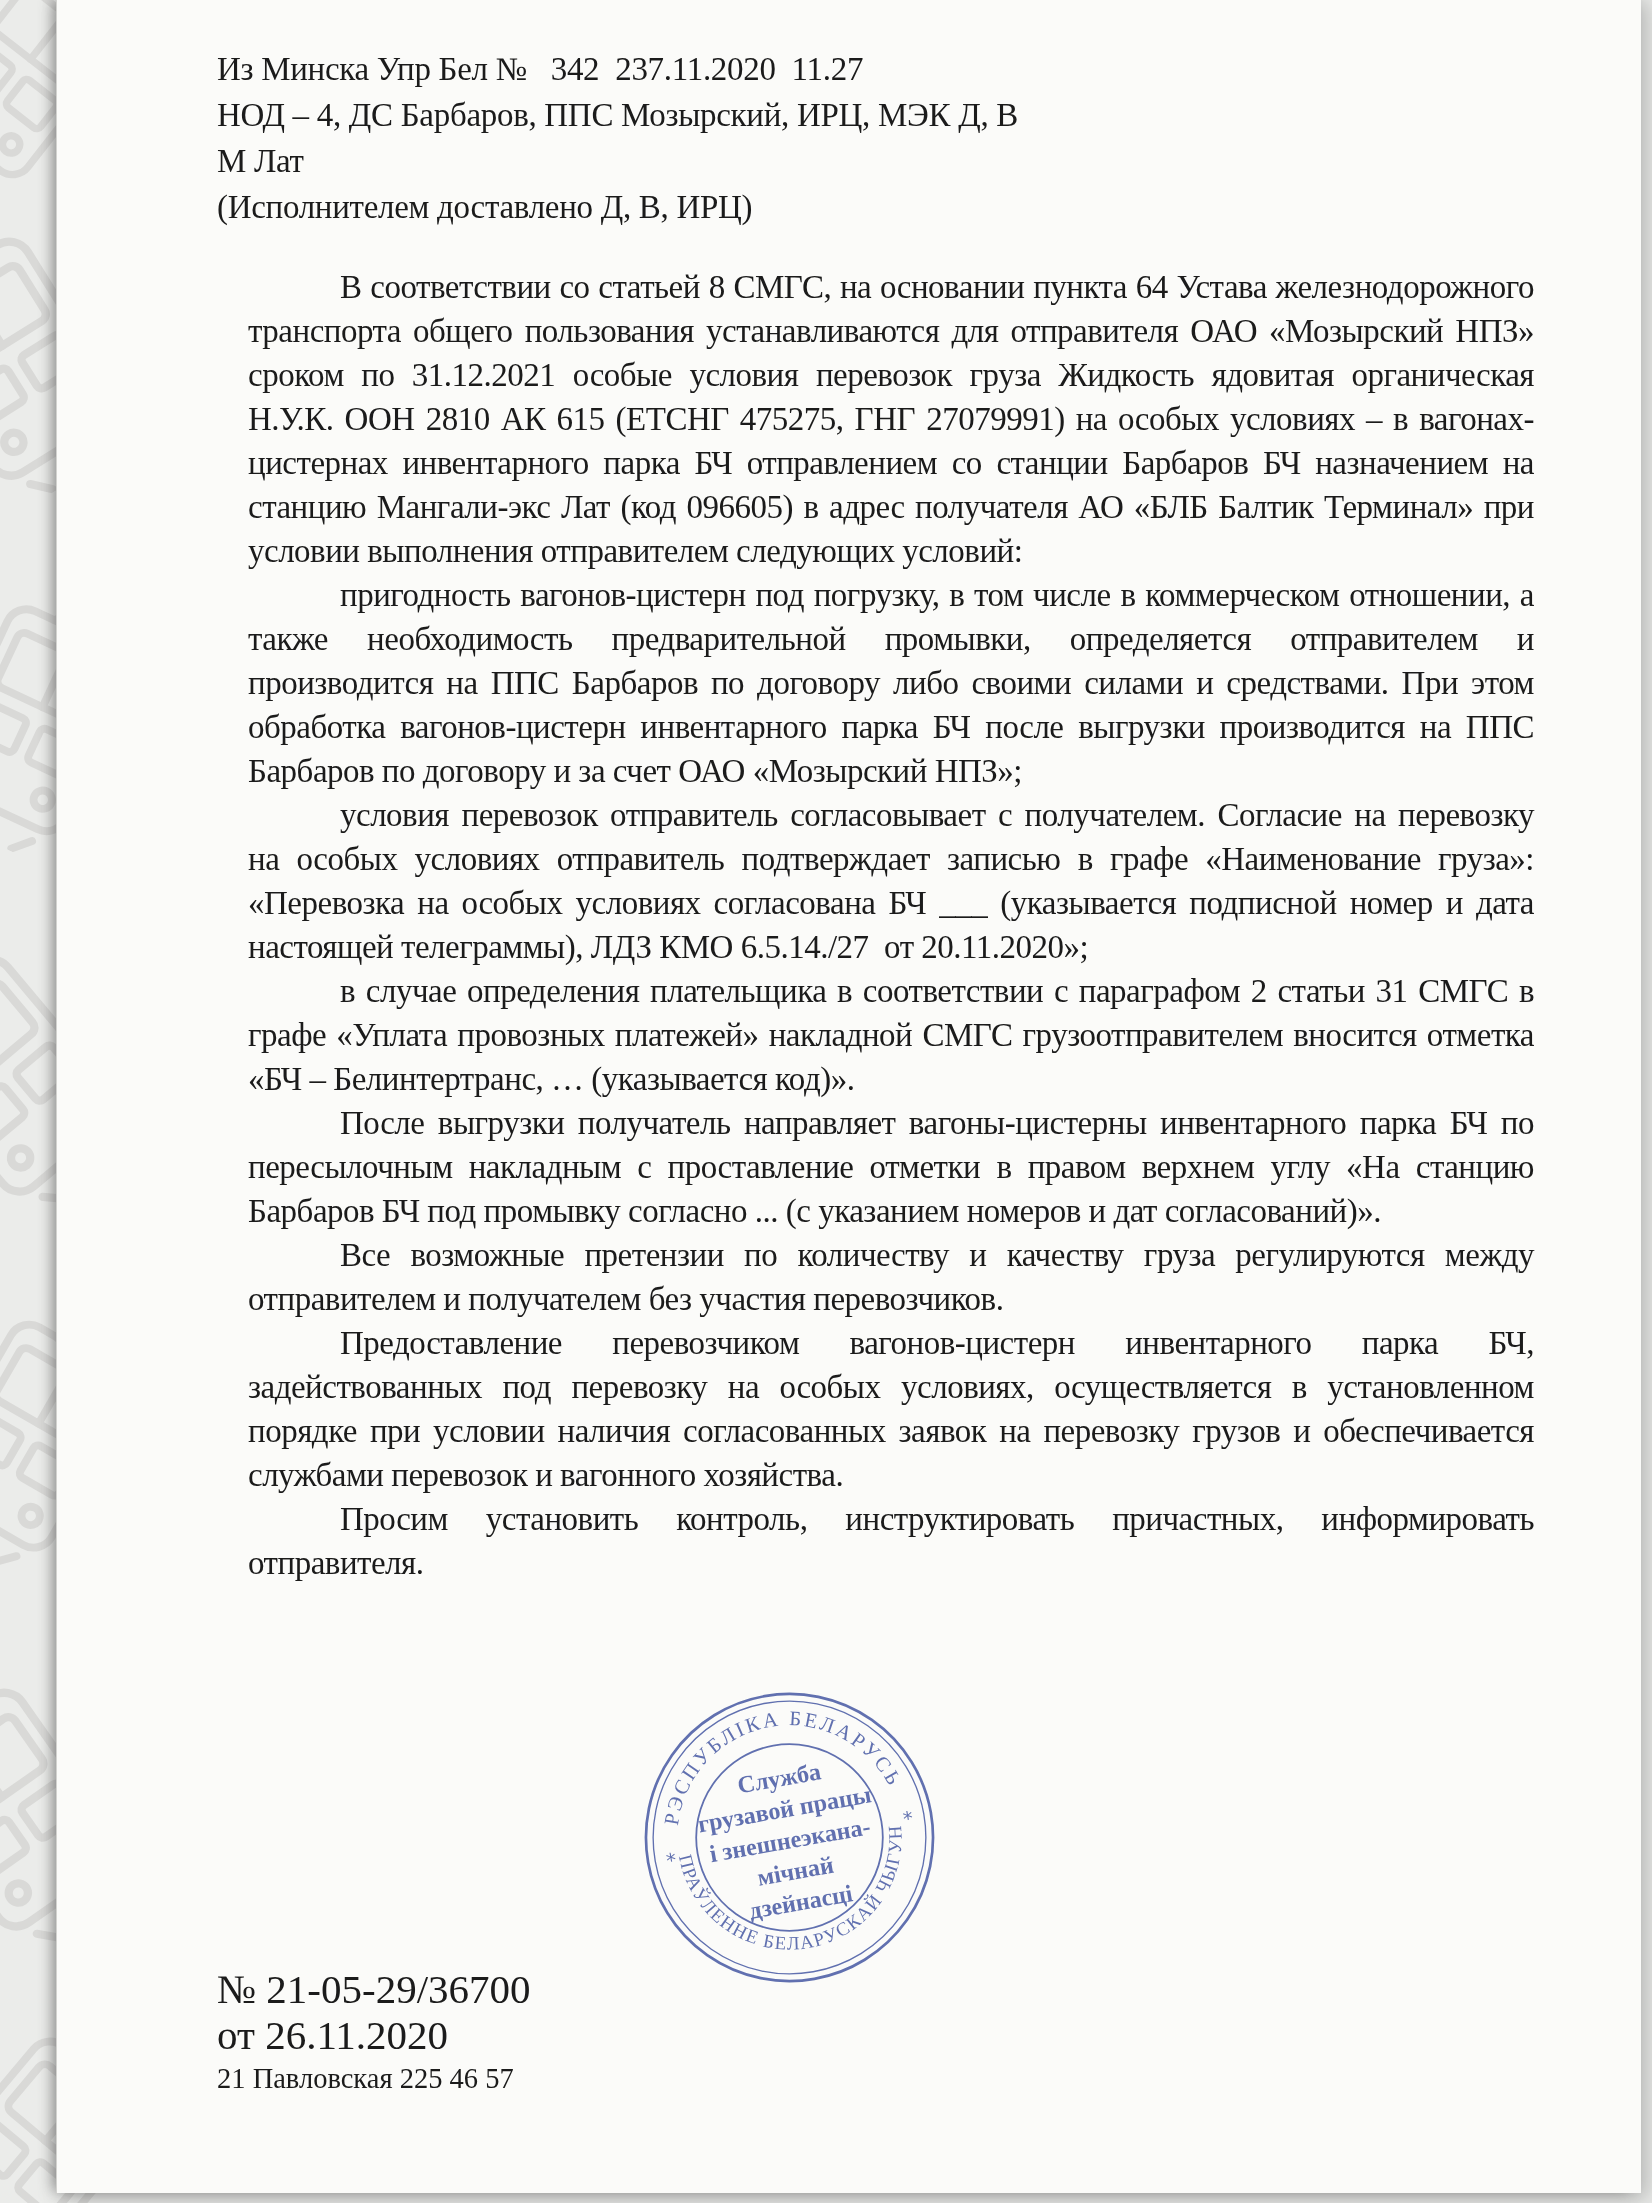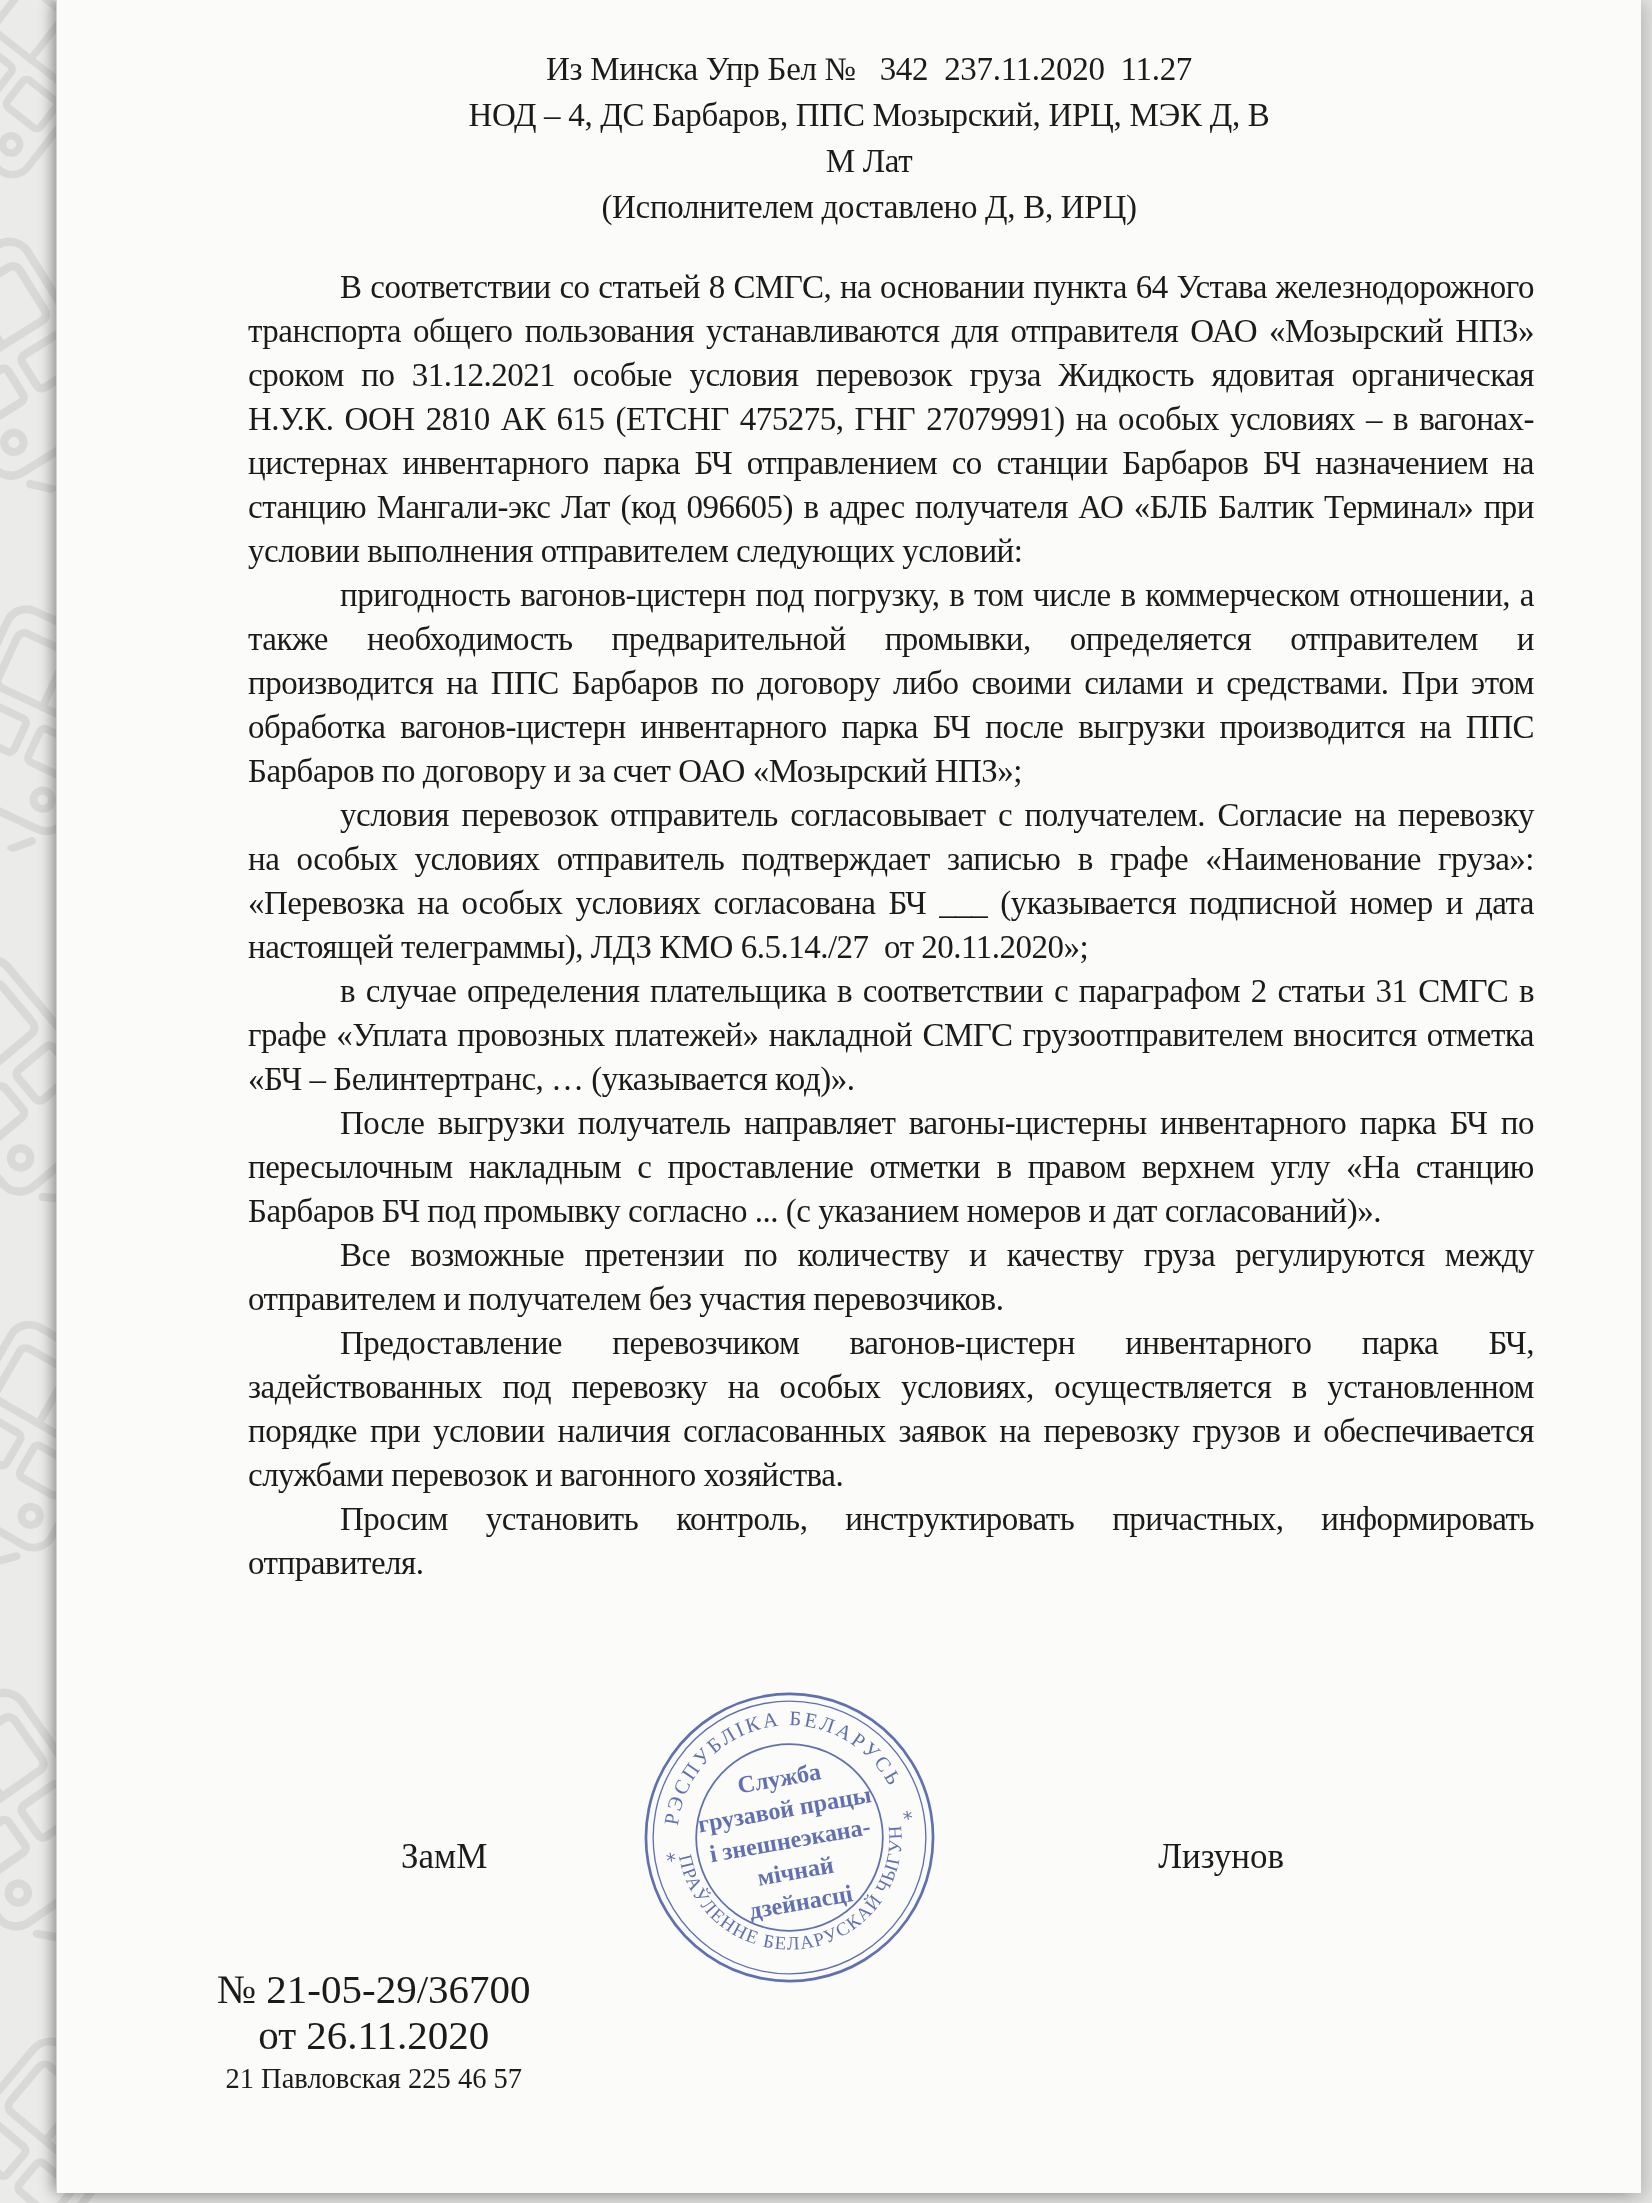--- a/index.html
+++ b/index.html
@@ -17,21 +17,21 @@
   }
   
   .paper {
     position:absolute;
     left:56px; top:-7.3px;
     width:1585px; height:2200px;
     background:#fbfbf9;
     box-shadow:-8.3px 2.8px 13px -4.6px rgba(70,70,70,.5), 7.3px 7.3px 20px rgba(0,0,0,.22);
     border-left:0.9px solid #d2d2cf;
   }
-  .content { position:absolute; color:#1b1b1b;text-align:center; }
+  .content { position:absolute; color:#1b1b1b; }
   .header { left:160px; top:53px; width:1304px; font-size:33px; line-height:46px; letter-spacing:-0.3px; }
   .header div { white-space:pre; }
   .bodytext {
     left:160px; top:272px; width:1286px;
     font-size:33px; line-height:44px; letter-spacing:-0.5px;
     text-align:justify;
     margin-left:31px;
   }
   .bodytext p { text-indent:92px; }
   .sign {
@@ -114,24 +114,20 @@
     <p>В соответствии со статьей 8 СМГС, на основании пункта 64 Устава железнодорожного транспорта общего пользования устанавливаются для отправителя ОАО «Мозырский НПЗ» сроком по 31.12.2021 особые условия перевозок груза Жидкость ядовитая органическая Н.У.К. ООН 2810 АК 615 (ЕТСНГ 475275, ГНГ 27079991) на особых условиях – в вагонах-цистернах инвентарного парка БЧ отправлением со станции Барбаров БЧ назначением на станцию Мангали-экс Лат (код 096605) в адрес получателя АО «БЛБ Балтик Терминал» при условии выполнения отправителем следующих условий:</p>
     <p>пригодность вагонов-цистерн под погрузку, в том числе в коммерческом отношении, а также необходимость предварительной промывки, определяется отправителем и производится на ППС Барбаров по договору либо своими силами и средствами. При этом обработка вагонов-цистерн инвентарного парка БЧ после выгрузки производится на ППС Барбаров по договору и за счет ОАО «Мозырский НПЗ»;</p>
     <p>условия перевозок отправитель согласовывает с получателем. Согласие на перевозку на особых условиях отправитель подтверждает записью в графе «Наименование груза»: «Перевозка на особых условиях согласована БЧ ___ (указывается подписной номер и дата настоящей телеграммы), ЛДЗ КМО 6.5.14./27&nbsp; от 20.11.2020»;</p>
     <p>в случае определения плательщика в соответствии с параграфом 2 статьи 31 СМГС в графе «Уплата провозных платежей» накладной СМГС грузоотправителем вносится отметка «БЧ – Белинтертранс, … (указывается код)».</p>
     <p>После выгрузки получатель направляет вагоны-цистерны инвентарного парка БЧ по пересылочным накладным с проставление отметки в правом верхнем углу «На станцию Барбаров БЧ под промывку согласно ... (с указанием номеров и дат согласований)».</p>
     <p>Все возможные претензии по количеству и качеству груза регулируются между отправителем и получателем без участия перевозчиков.</p>
     <p>Предоставление перевозчиком вагонов-цистерн инвентарного парка БЧ, задействованных под перевозку на особых условиях, осуществляется в установленном порядке при условии наличия согласованных заявок на перевозку грузов и обеспечивается службами перевозок и вагонного хозяйства.</p>
     <p>Просим установить контроль, инструктировать причастных, информировать отправителя.</p>
   </div>
 
-  <div class="content sign">
-    <span>ЗамМ</span>
-    <span>Лизунов</span>
-  </div>
 
   <div class="content ref">
     <div class="ref-number">№ 21-05-29/36700</div>
     <div class="ref-date">от 26.11.2020</div>
     <div class="ref-contact">21 Павловская 225 46 57</div>
   </div>
 
   <svg class="stamp" viewBox="0 0 340 340" color="#3f53a3">
     <circle cx="170" cy="170" r="160" fill="none" stroke="currentColor" stroke-width="3"></circle>
     <circle cx="170" cy="170" r="152" fill="none" stroke="currentColor" stroke-width="1.5"></circle>

